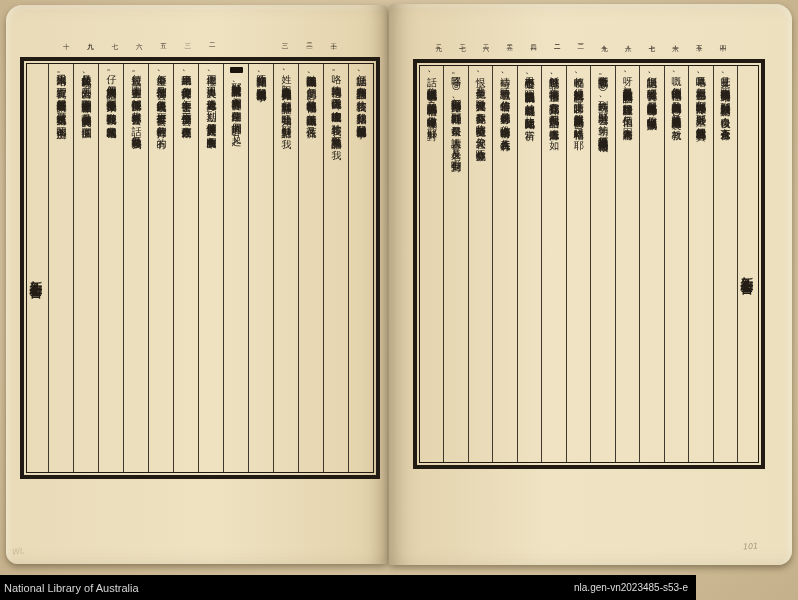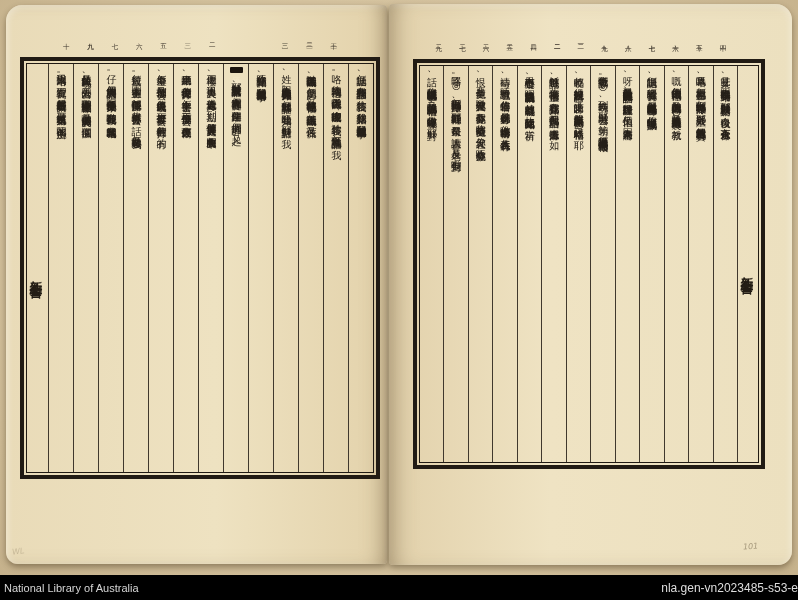--- a/index.html
+++ b/index.html
@@ -32,25 +32,25 @@
   .hdr .t1{font-size:12.5px;letter-spacing:2px;margin-top:8px;font-weight:bold;}
   .chapter-box{background:#1c150e;color:#f2e6c8;padding:2px 1px;margin:0 0 3px 0;border-radius:1px;}
   .marks{position:absolute;display:flex;flex-direction:row-reverse;}
   .marks-left{left:40px;top:20px;width:316px;}
   .marks-right{left:30px;top:23px;width:308px;}
   .vmark{flex:1 1 0;text-align:center;writing-mode:vertical-rl;text-orientation:upright;
       font-size:6.5px;line-height:7px;color:#3a332a;letter-spacing:0;height:26px;overflow:hidden;margin:0 auto;}
   .pencil{position:absolute;font-family:"DejaVu Sans",sans-serif;color:rgba(110,95,70,.55);font-size:8px;font-style:italic;}
   .pencil-right{right:34px;bottom:14px;transform:rotate(-4deg);}
   .pencil-left{left:6px;bottom:8px;opacity:.5;transform:rotate(-8deg);}
-  .bottom-bar{position:absolute;left:0;bottom:0;width:798px;height:25px;background:#000;
+  .bottom-bar{position:absolute;left:0;bottom:0;width:696px;height:25px;background:#000;
       display:flex;align-items:center;justify-content:space-between;
       font-family:"Liberation Sans","DejaVu Sans",sans-serif;margin-top:8px;}
   .bar-left{color:#d6d6d6;font-size:11px;padding-left:4px;}
-  .bar-right{color:#dedede;font-size:12px;}
+  .bar-right{color:#dedede;font-size:10px;padding-right:8px;}
 </style>
 </head>
 <body>
 
 <div class="scan">
 
   <div class="page page-left">
     <div class="marks marks-left">
       <span class="vmark"></span>
       <span class="vmark">三十</span>

